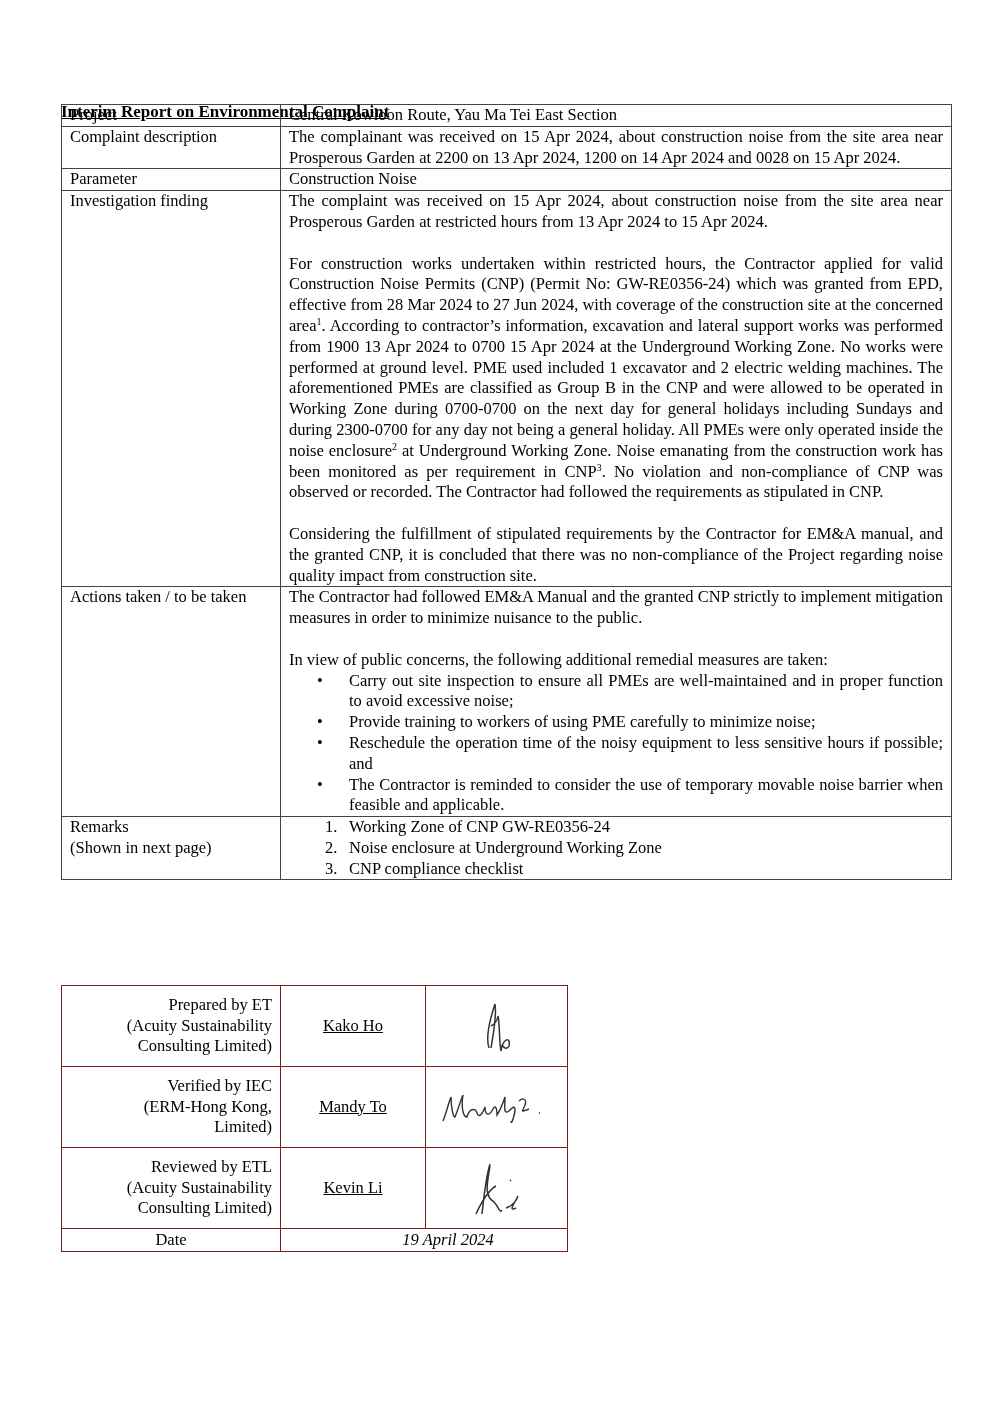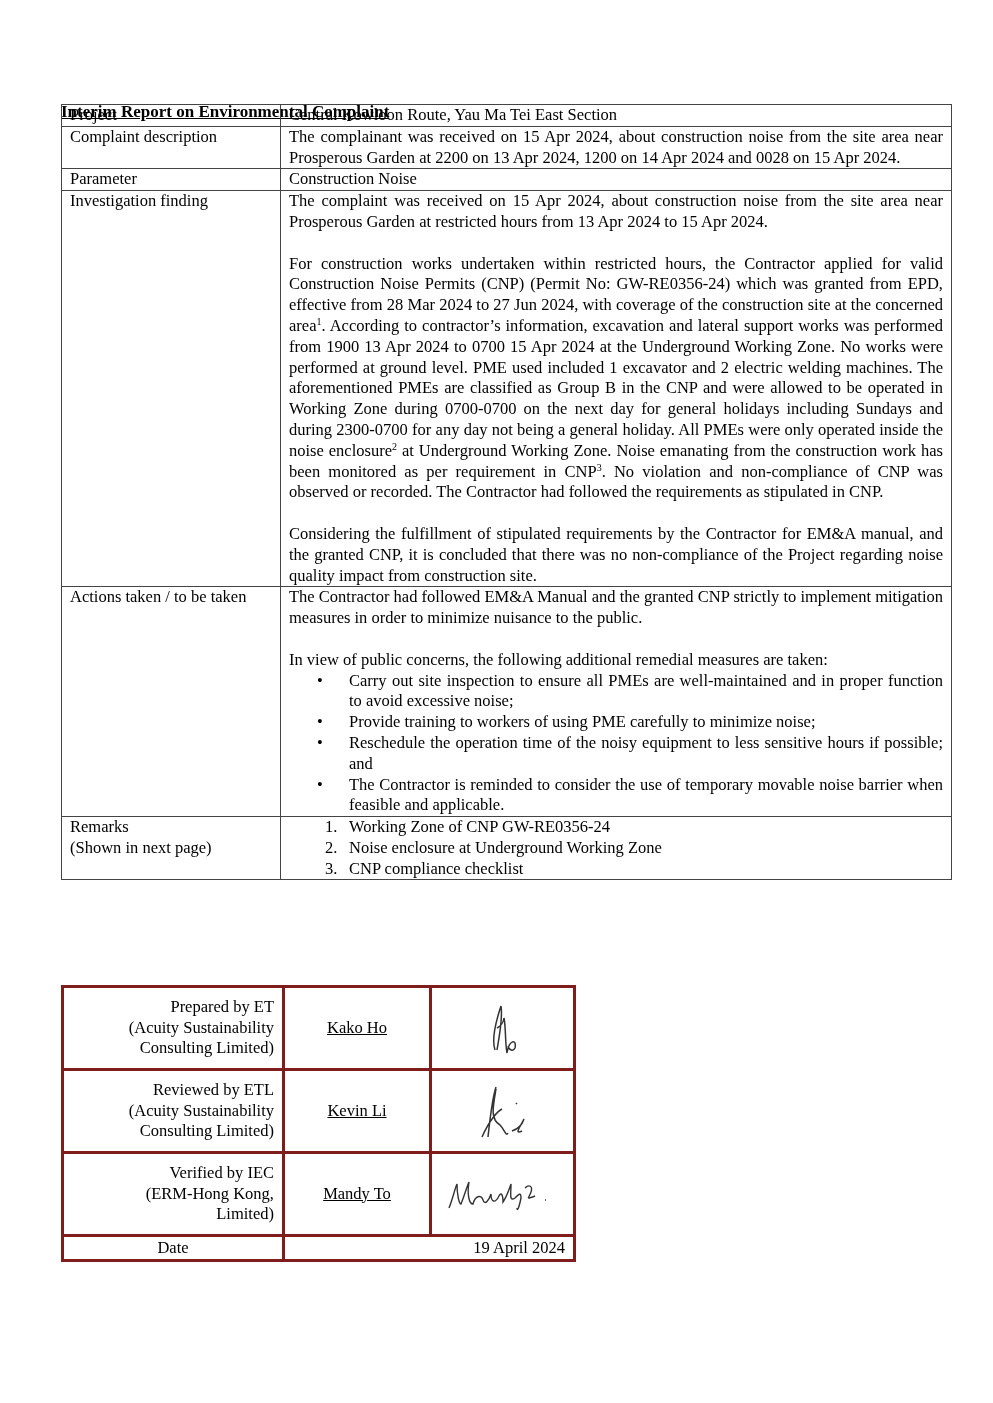--- a/index.html
+++ b/index.html
@@ -12,21 +12,21 @@
   .para { margin:0; }
   .gap { height:20.8px; }
   sup { font-size:10px; line-height:0; }
   ul.bul { margin:0; padding-left:60px; list-style:none; }
   ul.bul li { position:relative; text-align:justify; }
   ul.bul li::before { content:"•"; position:absolute; left:-32px; }
   ol.rem { margin:0; padding-left:60px; list-style:none; }
   ol.rem li { position:relative; }
   ol.rem li .num { position:absolute; left:-24px; }
   table.sig { position:absolute; left:61px; top:985px; border-collapse:collapse; table-layout:fixed; }
-  table.sig td { border:3px solid #7f1d1d; padding:0 8px; line-height:20.8px; vertical-align:middle; }
+  table.sig td { border:1px solid #7f1d1d; padding:0 8px; line-height:20.8px; vertical-align:middle; }
   table.sig td.role { width:202px; text-align:right; height:80px; }
   table.sig td.name { width:128px; text-align:center;text-decoration:underline; }
   table.sig td.signature { width:125px; text-align:center; }
   table.sig tr.date td { height:22px; }
   .sigsvg { display:block; margin:0 auto; }
 </style>
 </head>
 <body>
 
 <div class="title">Interim Report on Environmental Complaint</div>
@@ -95,42 +95,42 @@
     </td>
     <td class="name">Kako Ho</td>
     <td class="signature">
       <svg class="sigsvg" width="60" height="60" viewBox="0 0 60 60">
         <path d="M22 52 C18 40 24 20 28 8 C30 20 26 40 24 52 M24 30 C28 28 30 26 31 20 C33 30 32 45 34 55 C36 42 44 40 42 50 C40 54 36 52 35 48" fill="none" stroke="#333" stroke-width="1.5"></path>
       </svg>
     </td>
   </tr>
   <tr>
     <td class="role">
+      <div>Verified by IEC</div>
+      <div>(ERM-Hong Kong,</div>
+      <div>Limited)</div>
+    </td>
+    <td class="name">Mandy To</td>
+    <td class="signature">
+      <svg class="sigsvg" width="115" height="40" viewBox="0 0 115 40">
+        <path d="M4 34 C8 24 10 14 12 10 C12 20 14 30 16 30 C20 20 22 12 24 8 C22 20 24 30 28 30 C30 22 36 20 38 26 C40 32 44 26 46 20 C46 28 50 30 54 22 C56 18 58 20 58 28 C62 22 64 16 66 10 C66 20 64 28 70 24 C74 20 76 18 76 24 C74 34 72 38 72 34 M80 14 C84 10 88 12 86 18 C84 24 80 26 90 22 M100 26 l1 0" fill="none" stroke="#333" stroke-width="1.4"></path>
+      </svg>
+    </td>
+  </tr>
+  <tr>
+    <td class="role">
       <div>Reviewed by ETL</div>
       <div>(Acuity Sustainability</div>
       <div>Consulting Limited)</div>
     </td>
     <td class="name">Kevin Li</td>
     <td class="signature">
       <svg class="sigsvg" width="70" height="64" viewBox="0 0 70 64">
         <path d="M20 58 C22 40 24 20 28 8 M28 10 C25 28 22 40 32 46 C36 50 38 58 40 54 M14 58 C22 40 30 32 34 30 M48 24 l1 1 M44 52 C50 50 54 46 56 40 C52 48 46 56 54 52" fill="none" stroke="#333" stroke-width="1.5"></path>
       </svg>
     </td>
   </tr>
-  <tr>
-    <td class="role">
-      <div>Verified by IEC</div>
-      <div>(ERM-Hong Kong,</div>
-      <div>Limited)</div>
-    </td>
-    <td class="name">Mandy To</td>
-    <td class="signature">
-      <svg class="sigsvg" width="115" height="40" viewBox="0 0 115 40">
-        <path d="M4 34 C8 24 10 14 12 10 C12 20 14 30 16 30 C20 20 22 12 24 8 C22 20 24 30 28 30 C30 22 36 20 38 26 C40 32 44 26 46 20 C46 28 50 30 54 22 C56 18 58 20 58 28 C62 22 64 16 66 10 C66 20 64 28 70 24 C74 20 76 18 76 24 C74 34 72 38 72 34 M80 14 C84 10 88 12 86 18 C84 24 80 26 90 22 M100 26 l1 0" fill="none" stroke="#333" stroke-width="1.4"></path>
-      </svg>
-    </td>
-  </tr>
   <tr class="date">
     <td class="role" style="height:22px;text-align:center;">Date</td>
-    <td colspan="2" style="text-align:right; padding-left:56px;">19 April 2024</td>
+    <td colspan="2" style="text-align:center; padding-left:56px;font-style:italic;">19 April 2024</td>
   </tr>
 </tbody>
   </table>
 
 </body></html>

